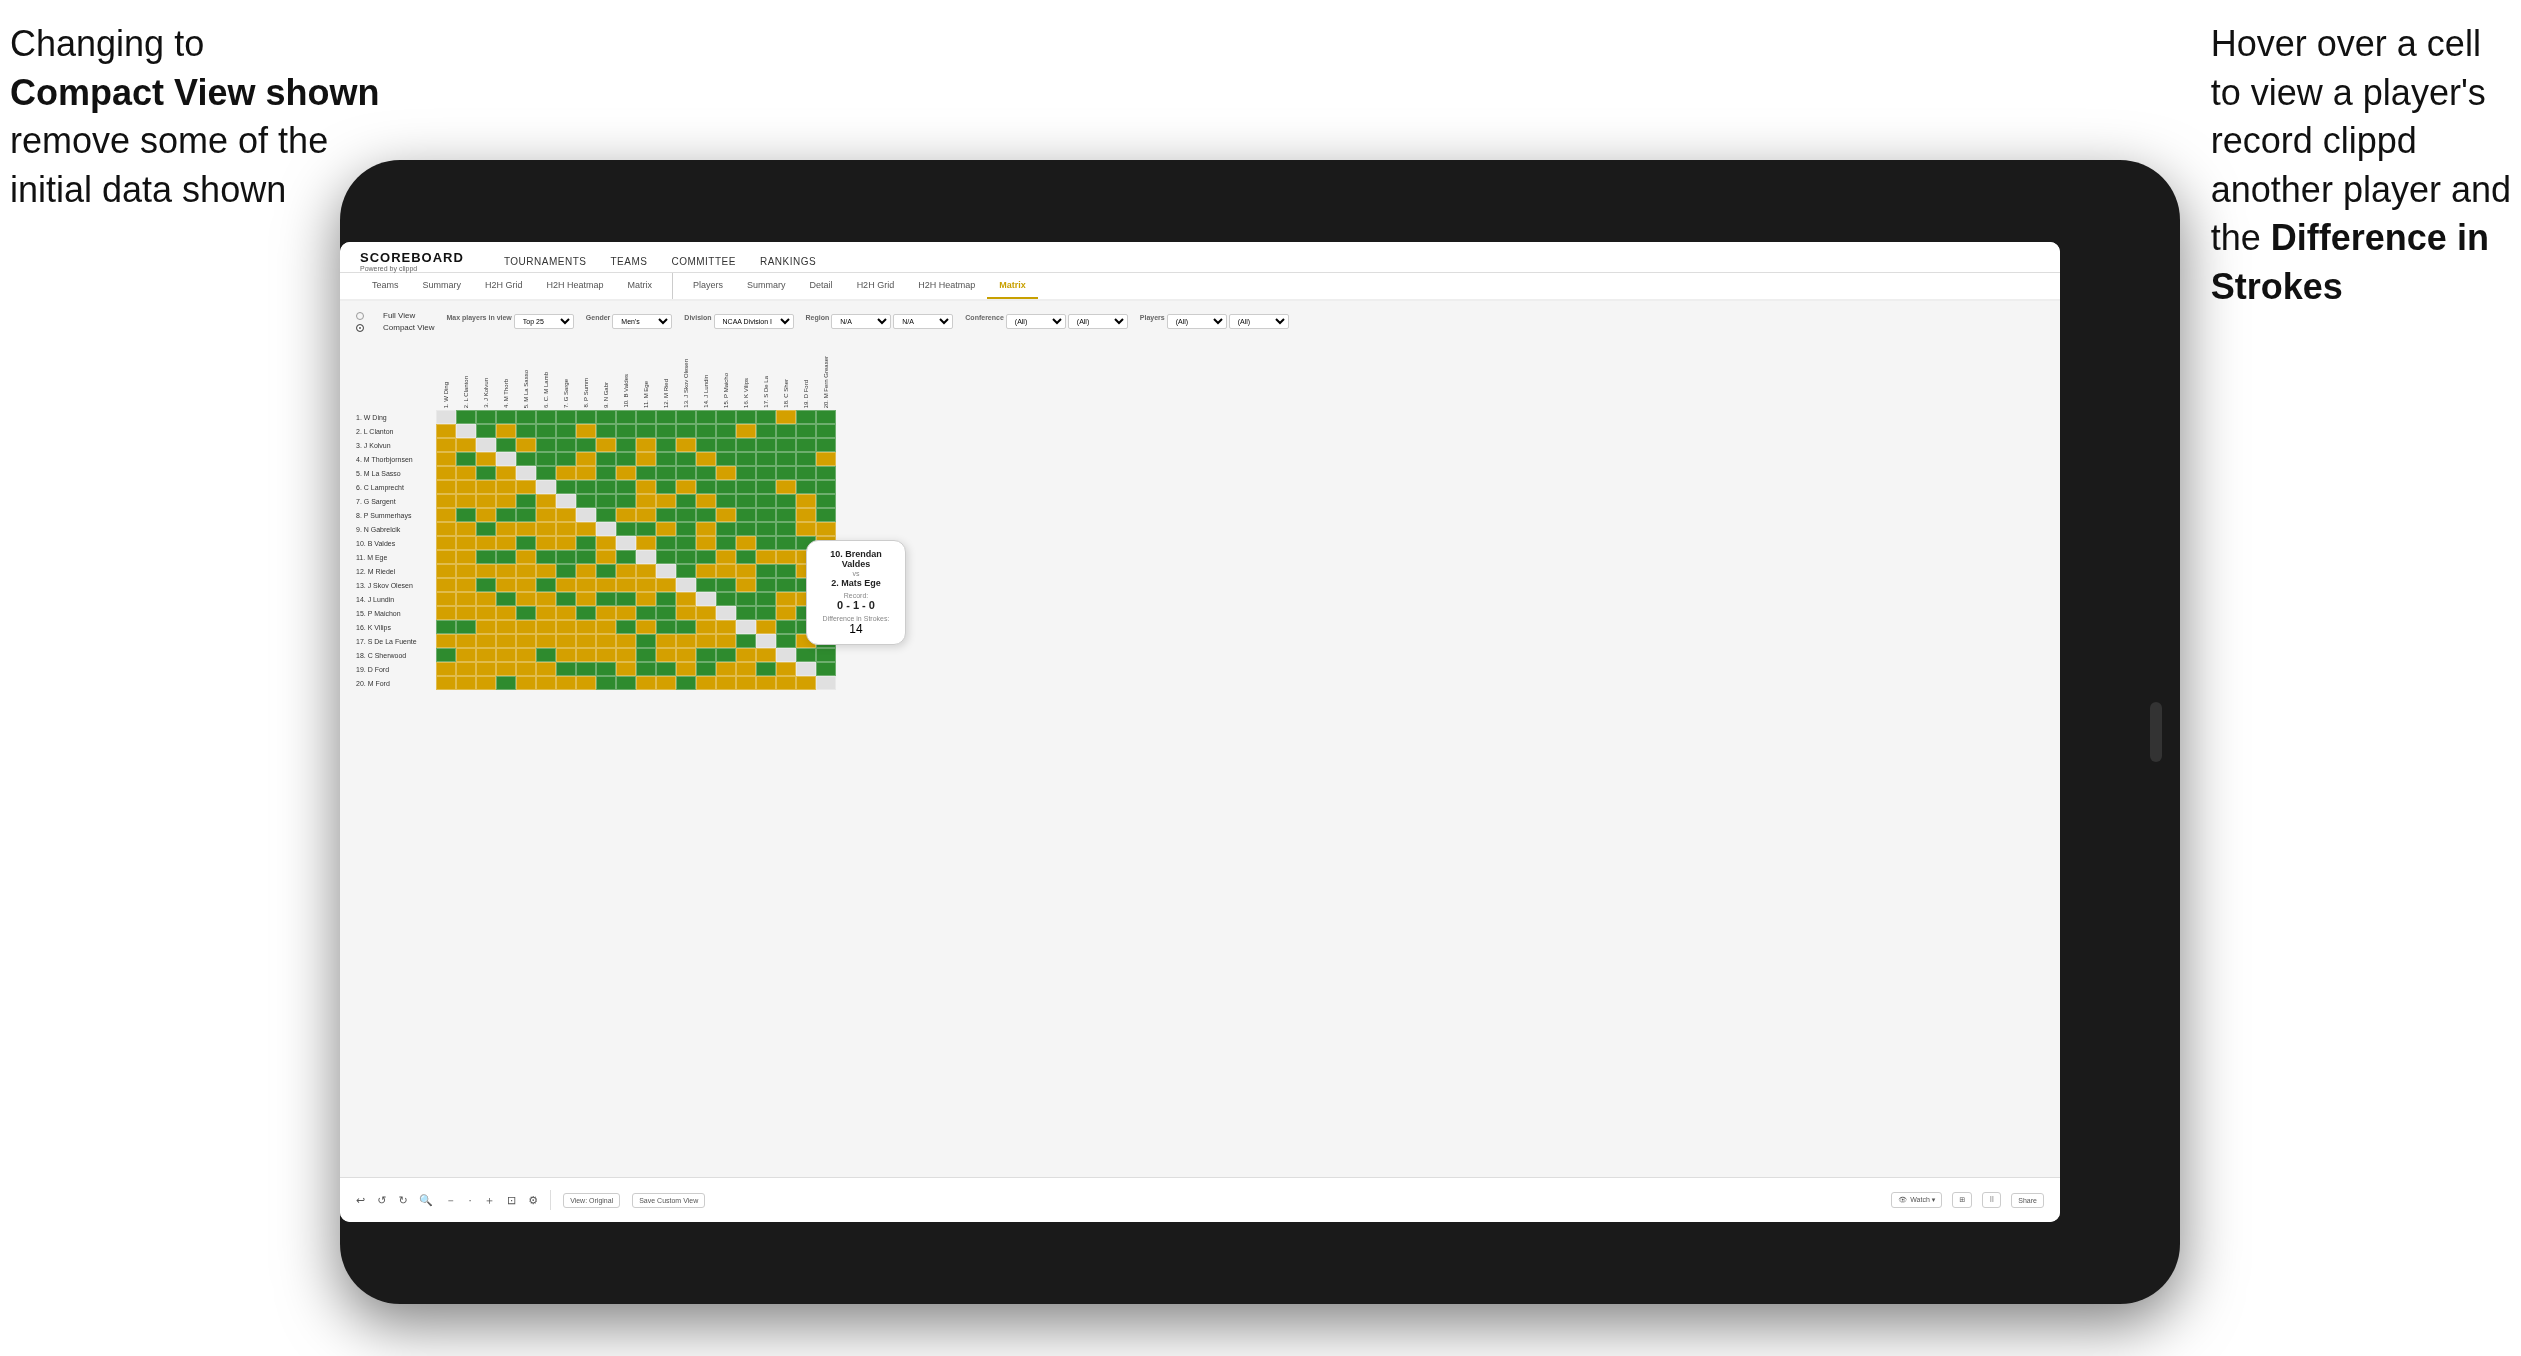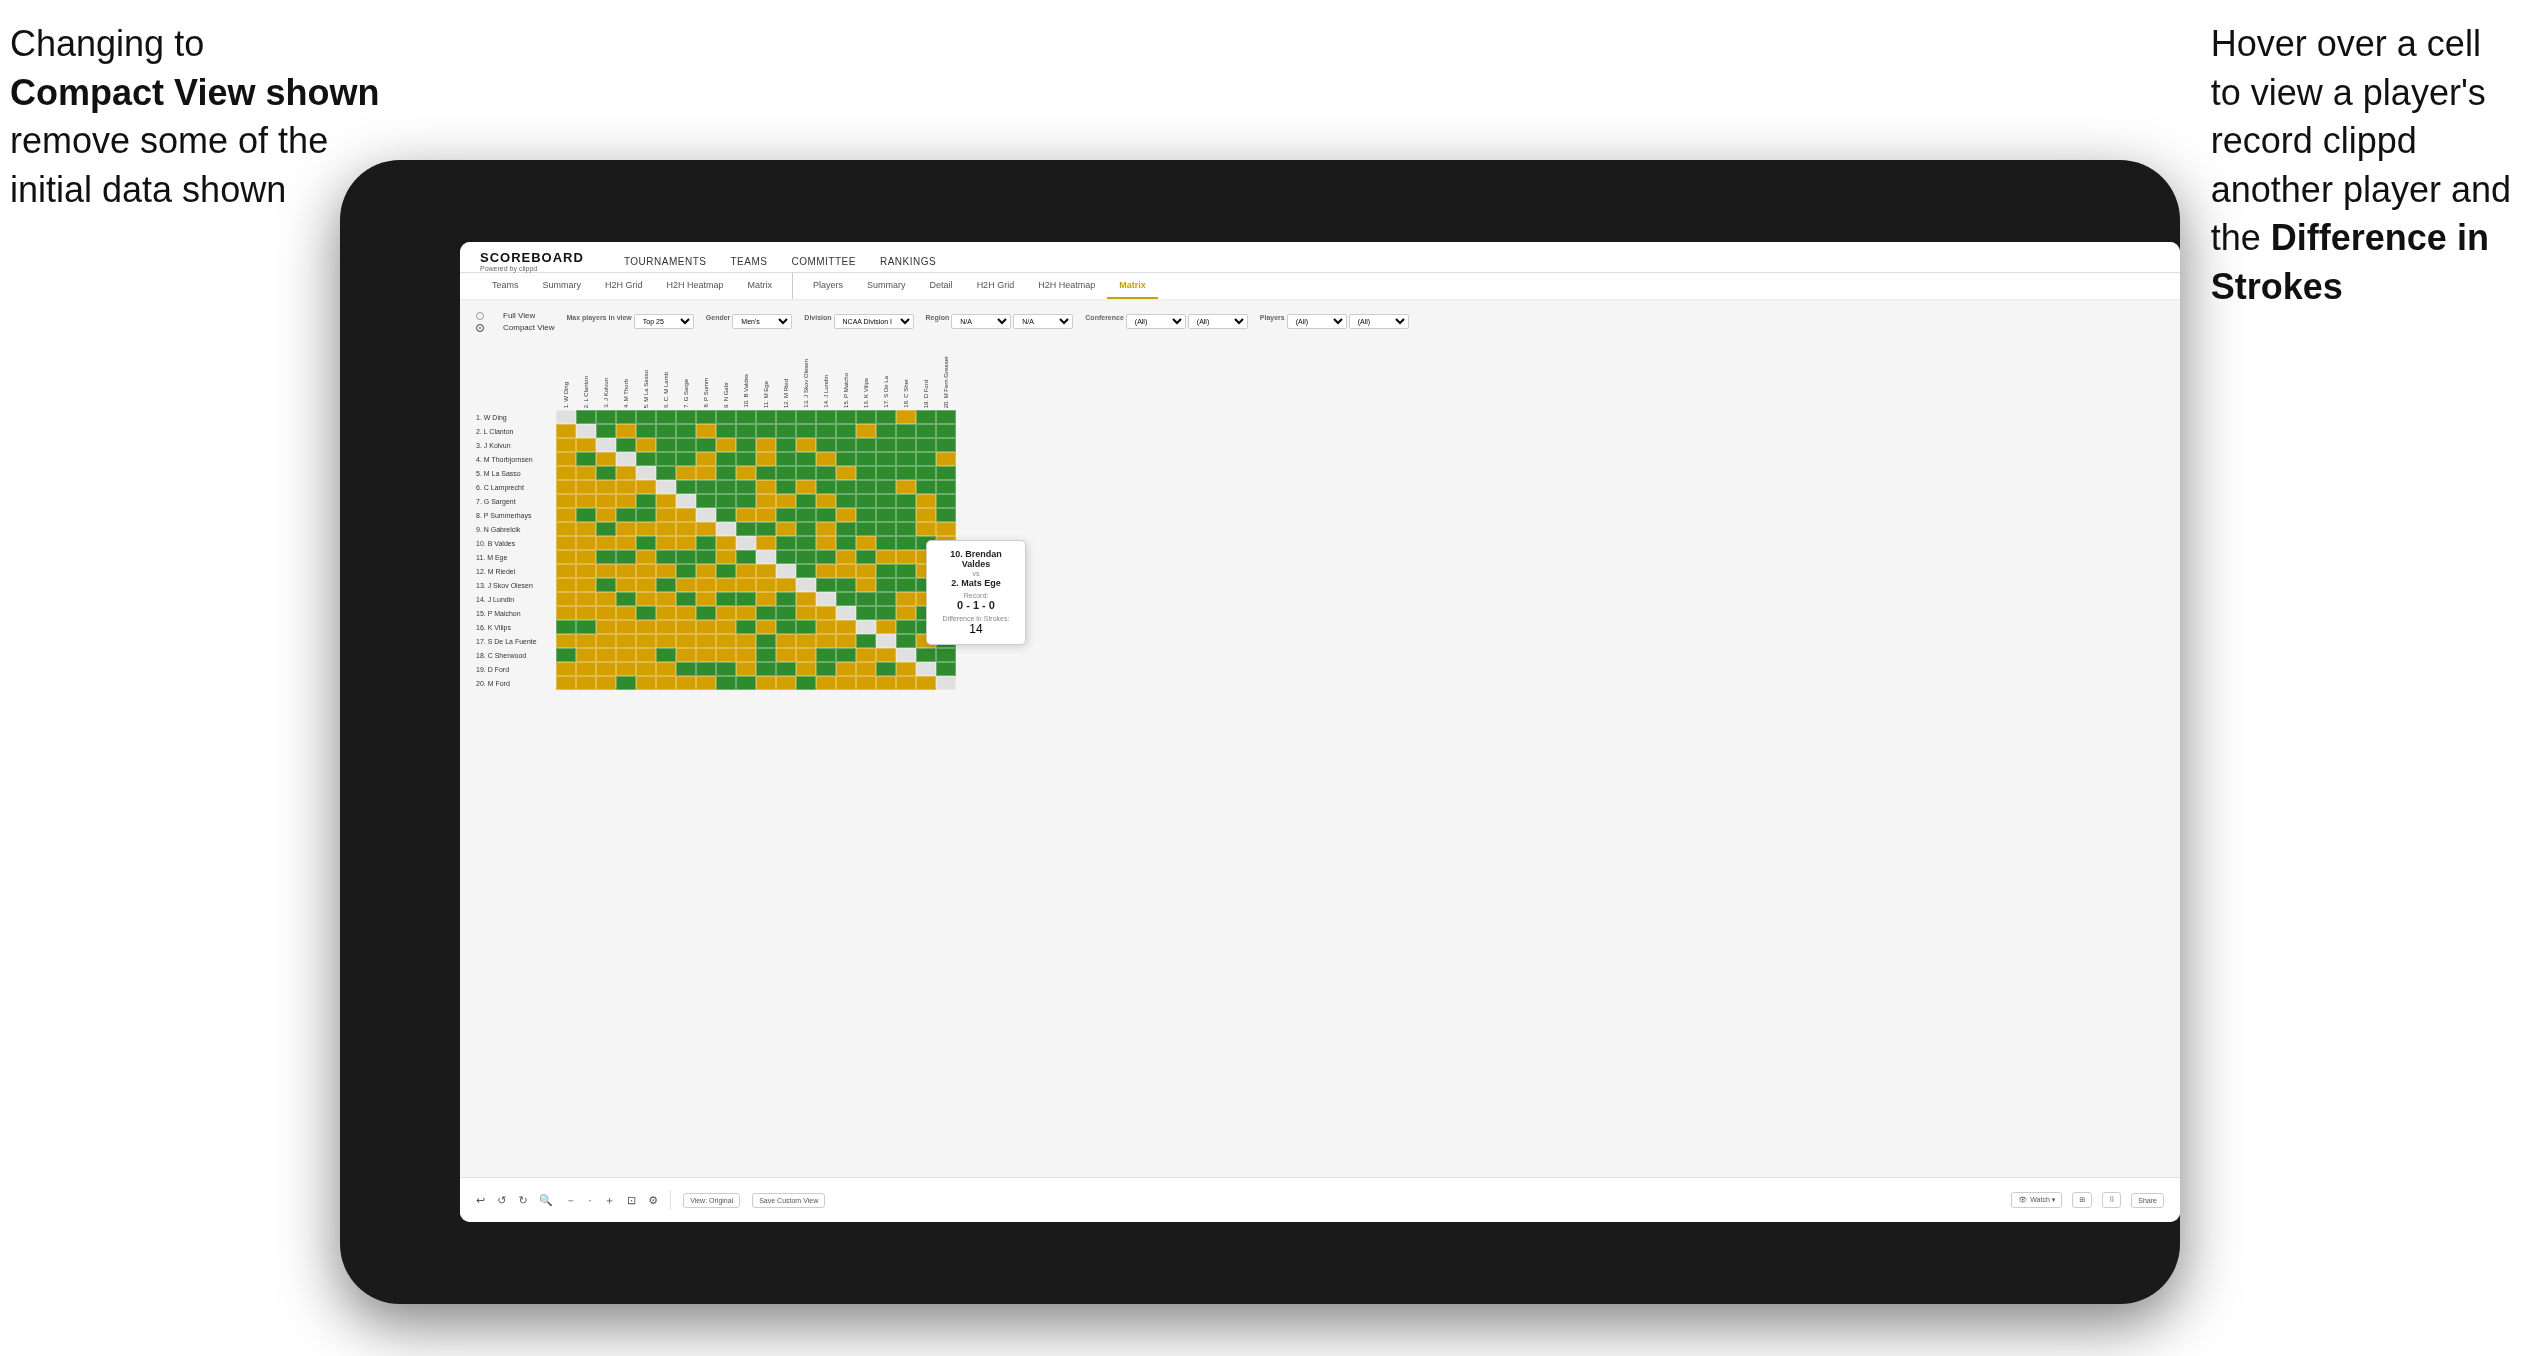--- a/index.html
+++ b/index.html
@@ -40,21 +40,21 @@
       position: absolute;
       top: 160px;
       left: 340px;
       width: 1840px;
       height: 1144px;
       background: #1a1a1a;
       border-radius: 60px;
       box-shadow: 0 20px 60px rgba(0,0,0,0.5);
       display: flex;
       align-items: center;
-      justify-content: flex-end;
+      justify-content: flex-start;
     }
 
     .tablet-screen {
       width: 1720px;
       height: 980px;
       background: #f5f5f5;
       border-radius: 10px;
       overflow: hidden;
       position: relative;
     }
@@ -267,21 +267,21 @@
 
     .cell-green { background: #2e8b2e; }
     .cell-yellow { background: #d4a000; }
     .cell-diag { background: #e0e0e0; }
 
     
     .tooltip-box {
       position: absolute;
       background: #fff;
       border: 1px solid #ccc;
-      border-radius: 5px;
+      border-radius: 12px;
       padding: 8px 12px;
       font-size: 8px;
       box-shadow: 2px 2px 8px rgba(0,0,0,0.15);
       z-index: 10;
       min-width: 100px;
       text-align: center;
       left: 370px;
       top: 200px;
     }
     .tooltip-player1 { font-weight: 600; font-size: 9px; color: #222; }

